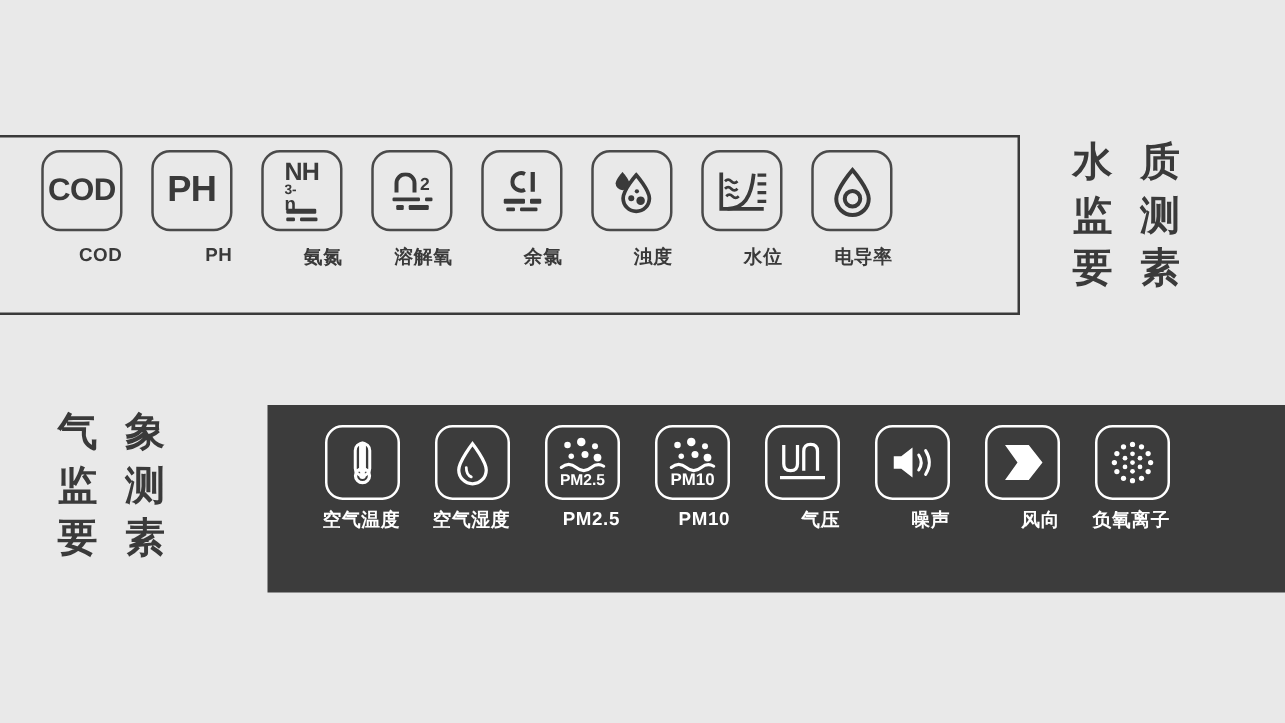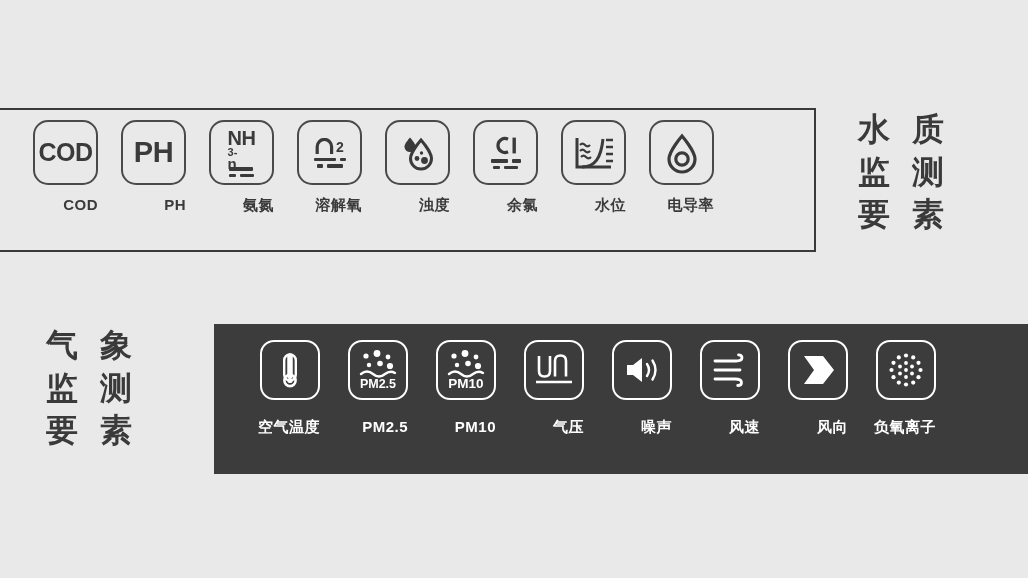--- a/index.html
+++ b/index.html
@@ -96,21 +96,21 @@
   .d-item{
     width:88px;display:flex;flex-direction:column;align-items:flex-end;
   }
   .d-box{
     width:60px;height:60px;border:2.5px solid #ffffff;border-radius:14px;
     box-sizing:border-box;
     display:flex;align-items:center;justify-content:center;
     position:relative;
   }
   .d-label{
-    margin-top:18px;font-size:15px;font-weight:bold;color:#ffffff;
+    margin-top:7px;font-size:15px;font-weight:bold;color:#ffffff;
     letter-spacing:0.5px;white-space:nowrap;
   }
 
   svg{display:block;}
 </style>
 </head>
 <body>
 
 <div id="water-section">
   <div id="water-icon-row">
@@ -172,51 +172,51 @@
               <div class="dash" style="width:16px;"></div>
             </div>
           </div>
         </div>
       </div>
       <div class="w-label">溶解氧</div>
     </div>
 
     <div class="w-item">
       <div class="w-box">
+        <div class="cl-wrap">
+          <svg width="30" height="19" viewBox="0 0 30 19" aria-hidden="true">
+            <path d="M17 3.2 A7 7 0 1 0 17 15.8" fill="none" stroke="#3a3a3a" stroke-width="3.2" stroke-linecap="butt"></path>
+            <rect x="21.5" y="1.6" width="3.4" height="15.8" fill="#3a3a3a"></rect>
+          </svg>
+          <div class="dashline" style="margin-top:4px;">
+            <div class="dl-row">
+              <div class="dash" style="width:17px;"></div>
+              <div class="dash" style="width:9px;"></div>
+            </div>
+            <div class="dl-row">
+              <div class="dash" style="width:7px;"></div>
+              <div class="dash" style="width:14px;"></div>
+            </div>
+          </div>
+        </div>
+      </div>
+      <div class="w-label">余氯</div>
+    </div>
+
+    <div class="w-item">
+      <div class="w-box">
         <svg width="42" height="42" viewBox="0 0 42 42" aria-hidden="true">
           <path d="M13 5.5 C13 5.5 7.5 11.5 7.5 14.6 A5.5 5.5 0 0 0 18.5 14.6 C18.5 11.5 13 5.5 13 5.5 Z" fill="#3a3a3a"></path>
           <path d="M24 8 C24 8 13.5 20 13.5 26.6 A10.5 10.5 0 0 0 34.5 26.6 C34.5 20 24 8 24 8 Z" fill="none" stroke="#3a3a3a" stroke-width="3"></path>
           <circle cx="24.5" cy="21" r="1.7" fill="#3a3a3a"></circle>
           <circle cx="20" cy="26.5" r="2.4" fill="#3a3a3a"></circle>
           <circle cx="27.5" cy="28.5" r="3.4" fill="#3a3a3a"></circle>
         </svg>
       </div>
       <div class="w-label">浊度</div>
-    </div>
-
-    <div class="w-item">
-      <div class="w-box">
-        <div class="cl-wrap">
-          <svg width="30" height="19" viewBox="0 0 30 19" aria-hidden="true">
-            <path d="M17 3.2 A7 7 0 1 0 17 15.8" fill="none" stroke="#3a3a3a" stroke-width="3.2" stroke-linecap="butt"></path>
-            <rect x="21.5" y="1.6" width="3.4" height="15.8" fill="#3a3a3a"></rect>
-          </svg>
-          <div class="dashline" style="margin-top:4px;">
-            <div class="dl-row">
-              <div class="dash" style="width:17px;"></div>
-              <div class="dash" style="width:9px;"></div>
-            </div>
-            <div class="dl-row">
-              <div class="dash" style="width:7px;"></div>
-              <div class="dash" style="width:14px;"></div>
-            </div>
-          </div>
-        </div>
-      </div>
-      <div class="w-label">余氯</div>
     </div>
 
     <div class="w-item">
       <div class="w-box">
         <svg width="42" height="38" viewBox="0 0 42 38" aria-hidden="true">
           <path d="M4 4 L4 33 L38 33" fill="none" stroke="#3a3a3a" stroke-width="3" stroke-linecap="butt"></path>
           <path d="M9 33 C22 33 28 24 30 5" fill="none" stroke="#3a3a3a" stroke-width="3"></path>
           <path d="M33 6 L40 6 M33 13 L40 13 M33 20 L40 20 M33 27 L40 27" stroke="#3a3a3a" stroke-width="2.6" stroke-linecap="butt"></path>
           <path d="M7 11 q2.5 -2.6 5 0 q2.5 2.6 5 0" fill="none" stroke="#3a3a3a" stroke-width="2.2"></path>
           <path d="M7 17 q2.5 -2.6 5 0 q2.5 2.6 5 0" fill="none" stroke="#3a3a3a" stroke-width="2.2"></path>
@@ -275,20 +275,29 @@
           <path d="M17 6 L17 26" stroke="#fff" stroke-width="5.5" stroke-linecap="round"></path>
           <circle cx="17" cy="30.5" r="5.6" fill="none" stroke="#fff" stroke-width="2.6"></circle>
           <circle cx="17" cy="30.5" r="2.6" fill="#fff"></circle>
           <path d="M11 7 L11 27 M23 7 L23 27" stroke="none"></path>
           <rect x="11.2" y="4.5" width="11.6" height="26" rx="5.8" fill="none" stroke="#fff" stroke-width="2.4"></rect>
         </svg>
       </div>
       <div class="d-label">空气温度</div>
     </div>
 
+    <div class="d-item">
+      <div class="d-box">
+        <svg width="30" height="38" viewBox="0 0 30 38" aria-hidden="true">
+          <path d="M15 4 C15 4 4 18 4 25 A11 11 0 0 0 26 25 C26 18 15 4 15 4 Z" fill="none" stroke="#fff" stroke-width="2.6"></path>
+          <path d="M10 23 C10 27 11.5 29.5 14 30.5" fill="none" stroke="#fff" stroke-width="2.2" stroke-linecap="round"></path>
+        </svg>
+      </div>
+      <div class="d-label">空气湿度</div>
+    </div>
 
     <div class="d-item">
       <div class="d-box">
         <svg width="48" height="46" viewBox="0 0 48 46" aria-hidden="true">
           <circle cx="12" cy="9" r="2.6" fill="#fff"></circle>
           <circle cx="23" cy="6.5" r="3.4" fill="#fff"></circle>
           <circle cx="34" cy="10" r="2.4" fill="#fff"></circle>
           <circle cx="15" cy="18" r="2.2" fill="#fff"></circle>
           <circle cx="26" cy="16.5" r="2.8" fill="#fff"></circle>
           <circle cx="36" cy="19" r="3.1" fill="#fff"></circle>
@@ -330,30 +339,20 @@
       <div class="d-box">
         <svg width="40" height="34" viewBox="0 0 40 34" aria-hidden="true">
           <path d="M5 12 L11 12 L20 5 L20 29 L11 22 L5 22 Z" fill="#fff"></path>
           <path d="M25 11 q4 6 0 12" fill="none" stroke="#fff" stroke-width="2.4" stroke-linecap="round"></path>
           <path d="M30.5 7.5 q6 9.5 0 19" fill="none" stroke="#fff" stroke-width="2.4" stroke-linecap="round"></path>
         </svg>
       </div>
       <div class="d-label">噪声</div>
     </div>
 
-    <div class="d-item">
-      <div class="d-box">
-        <svg width="42" height="36" viewBox="0 0 42 36" aria-hidden="true">
-          <path d="M6 9 L27 9 q6 0 6 -3.2 q0 -3 -3.5 -3" fill="none" stroke="#fff" stroke-width="2.8" stroke-linecap="round"></path>
-          <path d="M6 18 L31 18" fill="none" stroke="#fff" stroke-width="2.8" stroke-linecap="round"></path>
-          <path d="M6 27 L26 27 q6.5 0 6.5 3.4 q0 3.1 -3.8 3.1" fill="none" stroke="#fff" stroke-width="2.8" stroke-linecap="round"></path>
-        </svg>
-      </div>
-      <div class="d-label">风速</div>
-    </div>
 
     <div class="d-item">
       <div class="d-box">
         <svg width="42" height="34" viewBox="0 0 42 34" aria-hidden="true">
           <path d="M7 3 L26 3 L37 17 L26 31 L7 31 L17 17 Z" fill="#fff"></path>
         </svg>
       </div>
       <div class="d-label">风向</div>
     </div>
 

